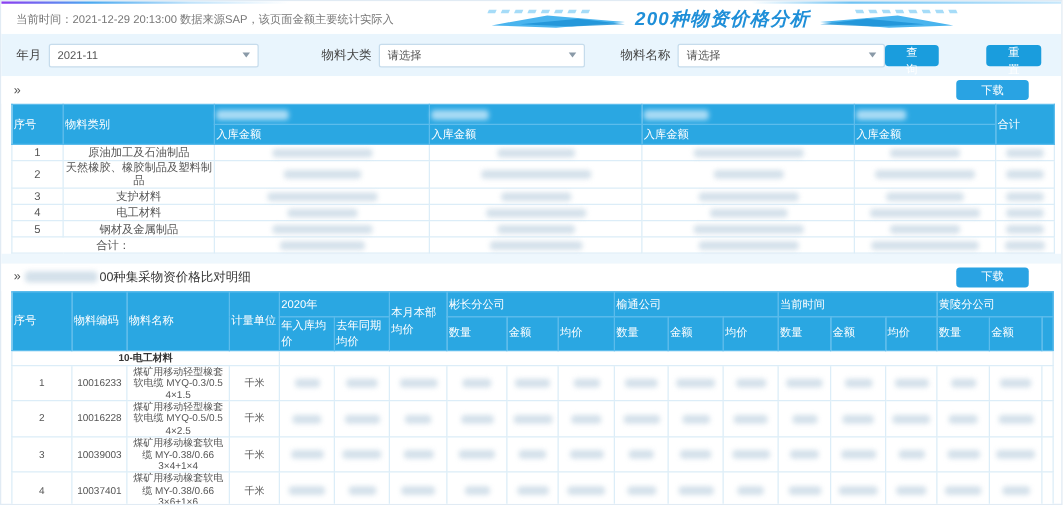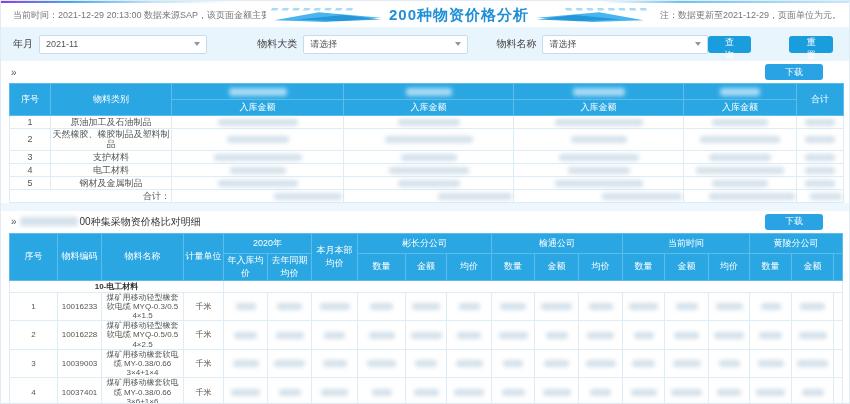--- a/index.html
+++ b/index.html
@@ -4,21 +4,21 @@
 <style>
   * { margin:0; padding:0; box-sizing:border-box; }
   body { background:#dfe7ee; font-family:"Liberation Sans","DejaVu Sans",sans-serif; }
   .page { position:relative; width:850px; height:404px; background:#fff; overflow:hidden; border:1px solid #e1ebf4; }
 
   
   .topbar { position:relative; height:26px; display:flex; align-items:center; padding:2px 8px 0 8px; background:#fff; }
   .topline { position:absolute; top:0; left:0; right:0; height:2px;
     background:linear-gradient(90deg,#8b3df0 0px,#4aa8ef 70px,#bfe2fa 150px,rgba(255,255,255,0) 230px,rgba(255,255,255,0) 600px,#6fc2f3 680px,#c9e8fb 850px); }
   .top-left { display:flex; align-items:center; gap:4px; width:306px; font-size:9px; color:#777; white-space:nowrap; overflow:hidden; }
-  .top-center { flex:1; display:flex; align-items:center; justify-content:center; gap:5px; }
+  .top-center { flex:1; display:flex; align-items:center; justify-content:center; gap:5px;font-style:italic; }
   .page-title { font-size:15px; font-weight:bold; color:#1f8fd8; letter-spacing:1px; white-space:nowrap; }
   .top-right { width:225px; text-align:right; font-size:9px; color:#777; white-space:nowrap; }
   .deco { width:118px; height:16px; }
 
   
   .filterbar { height:34px; background:#e9f5fd; display:flex; align-items:center; padding:0 12px; font-size:10px; color:#444; }
   .flabel { margin-right:6px; white-space:nowrap; }
   .sel { height:19px; background:#fff; border:1px solid #c6dcec; border-radius:2px; display:flex; align-items:center; justify-content:space-between; padding:0 6px; font-size:9px; color:#555; cursor:pointer; }
   .sel .chev { width:0; height:0; border-left:3.5px solid transparent; border-right:3.5px solid transparent; border-top:4px solid #8a9aa8; margin-left:8px; }
   .btn { height:17px; padding:0 13px; background:#1a9ddd; color:#fff; border:none; border-radius:3px; font-size:9px; cursor:pointer; }
@@ -26,29 +26,29 @@
 
   
   .sec-head { height:22px; display:flex; align-items:center; padding:0 10px; background:#fff; }
   .sec-arrow { color:#555; font-size:10px; margin-right:3px; }
   .sec-title { font-size:10px; color:#333; }
   .dl-btn { margin-left:auto; margin-right:16px; height:16px; padding:0 20px; background:#29a3e3; color:#fff; border:none; border-radius:3px; font-size:9px; cursor:pointer; }
   .strip { height:8px; background:#eef7fd; }
 
   
   table { border-collapse:collapse; table-layout:fixed; width:834px; margin:0 8px; font-size:9px; }
-  th { background:#2aa7e2; color:#fff; font-weight:normal; border:1px solid #5cbcec; padding:0 1px; text-align:center; }
+  th { background:#2aa7e2; color:#fff; font-weight:normal; border:1px solid #5cbcec; padding:0 1px; text-align:left; }
   td { border:1px solid #dcedf8; color:#555; text-align:center; padding:0 1px; background:#fff; line-height:1.15; }
   .t1 th { height:16px; }
   .t1 td { height:13px; }
   .t2 th { height:20px; }
   .t2 td { height:18px; font-size:8px; }
   .t2 .name-cell { font-size:8px; }
   .group-row td { height:12px; font-weight:bold; color:#333; }
-  .total-row td { height:13px;text-align:right; }
+  .total-row td { height:13px; }
 
   .redact { display:inline-block; height:7px; border-radius:3px; background:#c2d4e2; filter:blur(2px); opacity:.7; vertical-align:middle; }
   .redact.on-blue { background:#bfe4f8; opacity:.85; height:8px; }
 </style>
 </head>
 <body>
 
 <div class="page">
 
   <div class="topbar">
@@ -86,21 +86,20 @@
             <rect x="54" y="1" width="7" height="3" transform="skewX(-25)"></rect>
               <rect x="66" y="1" width="7" height="3" transform="skewX(-25)"></rect>
             <rect x="78" y="1" width="7" height="3" transform="skewX(-25)"></rect>
               <rect x="90" y="1" width="7" height="3" transform="skewX(-25)"></rect>
           </g>
           <polygon points="8,15 58,6 128,12 66,17" fill="#49b4ee"></polygon>
           <polygon points="34,14 86,9 128,14 80,16" fill="#1d92d6" opacity=".85"></polygon>
         </g>
       </svg>
     </div>
-    <div class="top-right">注：数据更新至2021-12-29，页面单位为元。</div>
   </div>
 
   <div class="filterbar">
     <span class="flabel">年月</span>
     <div class="sel" style="width:171px">
       <span>2021-11</span>
       <i class="chev"></i>
     </div>
     <span class="flabel" style="margin-left:50px">物料大类</span>
     <div class="sel" style="width:168px">

